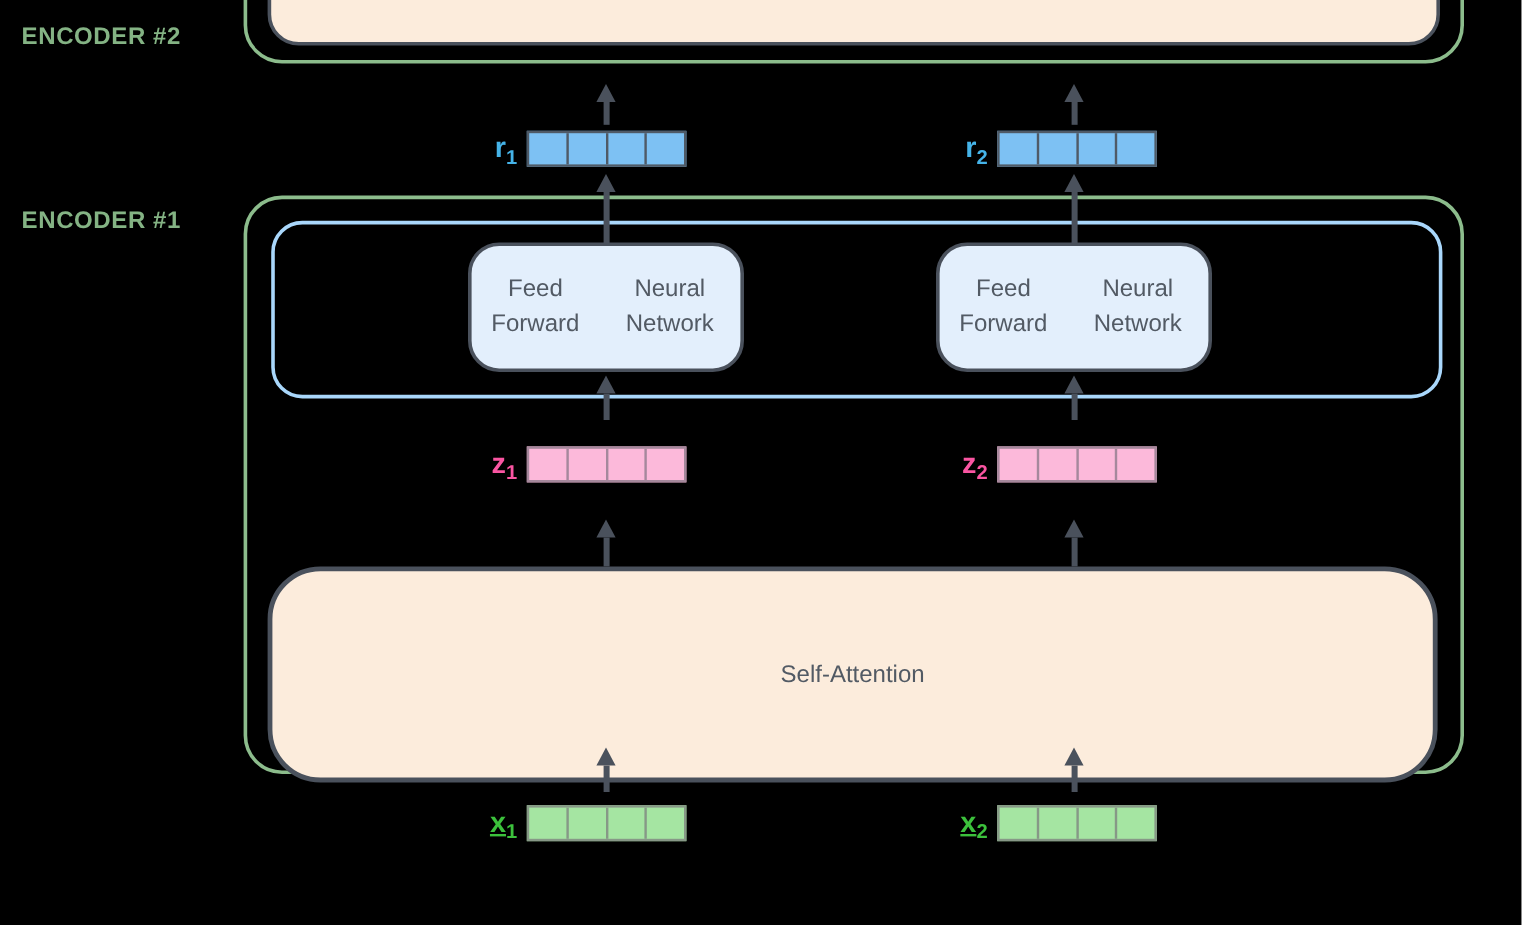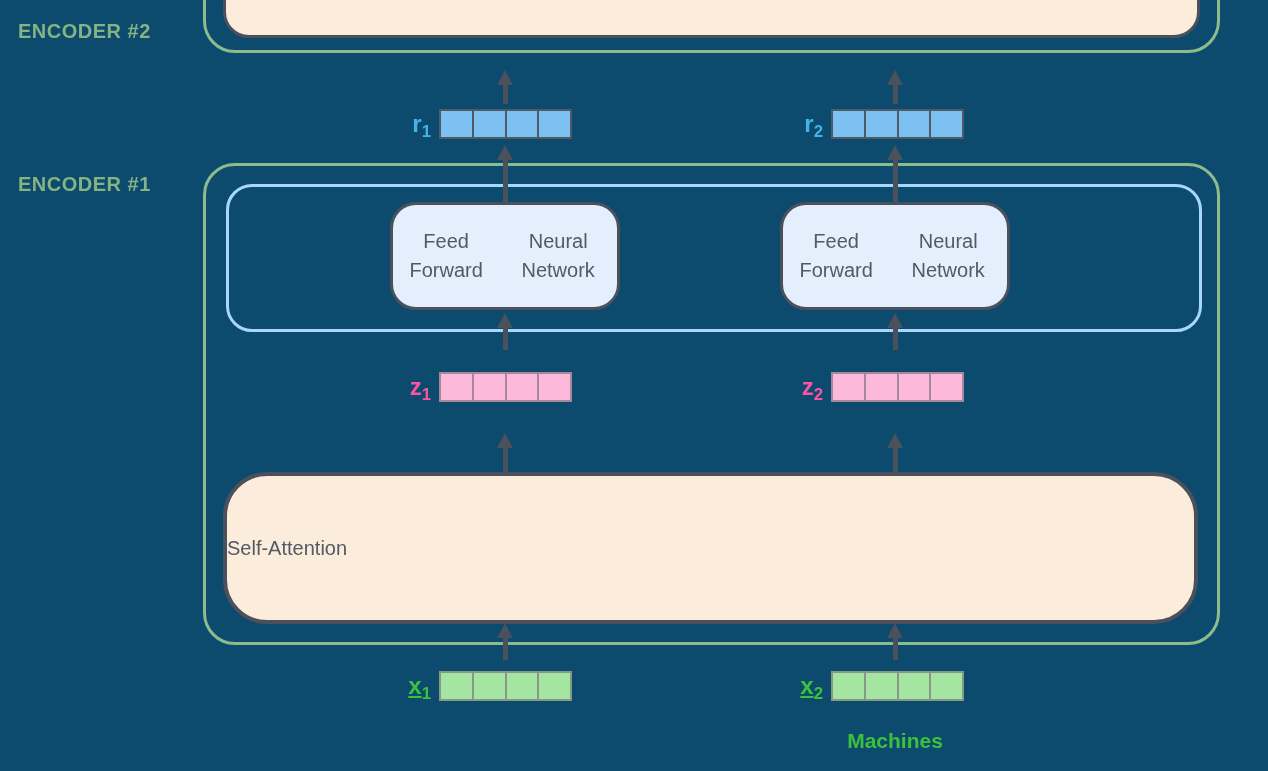--- a/index.html
+++ b/index.html
@@ -1,39 +1,39 @@
 <!DOCTYPE html>
 <html style="--green-border: #8cbc8c; --encoder-label: #84b384; --dark: #4a515c; --text-dark: #525a64; --peach-fill: #fcecdc; --ffnn-fill: #e3effc; --blue-container-border: #a9d7fb; --r-fill: #7dc1f3; --r-border: #4f5a66; --r-label: #45b3e8; --z-fill: #fcb9da; --z-border: #a5889c; --z-label: #fa55a2; --x-fill: #a5e5a2; --x-border: #879887; --x-label: #3cc13c; --token-label: #3cc13c;"><head>
 <meta charset="utf-8">
 <style>
   html,body{margin:0;padding:0;background:#ffffff;}
   .canvas{
-    position:relative;width:1268px;height:771px;background:#0c4a6e;overflow:hidden;
+    position:relative;width:1268px;height:771px;background:#000000;overflow:hidden;
     font-family:"Liberation Sans","DejaVu Sans",sans-serif;
   }
   
   .green-box{
     position:absolute;border:3px solid var(--green-border,#8cbc8c);
     border-radius:32px;background:transparent;box-sizing:border-box;
   }
   .enc2-green{left:203px;top:-50px;width:1017px;height:103px;}
   .enc1-green{left:203px;top:163px;width:1017px;height:482px;}
   .enc-label{
     position:absolute;left:18px;width:160px;
     color:var(--encoder-label,#84b384);font-size:20px;font-weight:700;letter-spacing:.5px;
   }
   
   .dark-box{
     position:absolute;border:3.5px solid var(--dark,#4a515c);
     background:var(--peach-fill,#fcecdc);box-sizing:border-box;
   }
   .enc2-inner{left:223px;top:-40px;width:977px;height:78px;border-radius:26px;}
   .sa-box{
-    left:223px;top:472px;width:975px;height:152px;border-radius:44px;border-width:4px;
-    display:flex;align-items:center;
+    left:223px;top:472px;width:975px;height:180px;border-radius:44px;border-width:4px;
+    display:flex;align-items:center;justify-content:center;
     color:var(--text-dark,#4d5560);font-size:20px;
   }
   
   .blue-container{
     position:absolute;left:226px;top:184px;width:976px;height:148px;
     border:3px solid var(--blue-container-border,#a9d7fb);border-radius:26px;
     box-sizing:border-box;background:transparent;
   }
   .ffnn{
     position:absolute;top:202px;width:230px;height:108px;box-sizing:border-box;
@@ -200,15 +200,14 @@
       <div class="cell"></div>
     </div>
   <div class="vec-label x-lab lab-r row-x"><span>x</span><span class="sub">2</span></div>
   <div class="vec-box x-box box-r row-x">
       <div class="cell"></div>
       <div class="cell"></div>
       <div class="cell"></div>
       <div class="cell"></div>
     </div>
 
-  <div class="token token-r">Machines</div>
 
 </div>
 
 </body></html>

